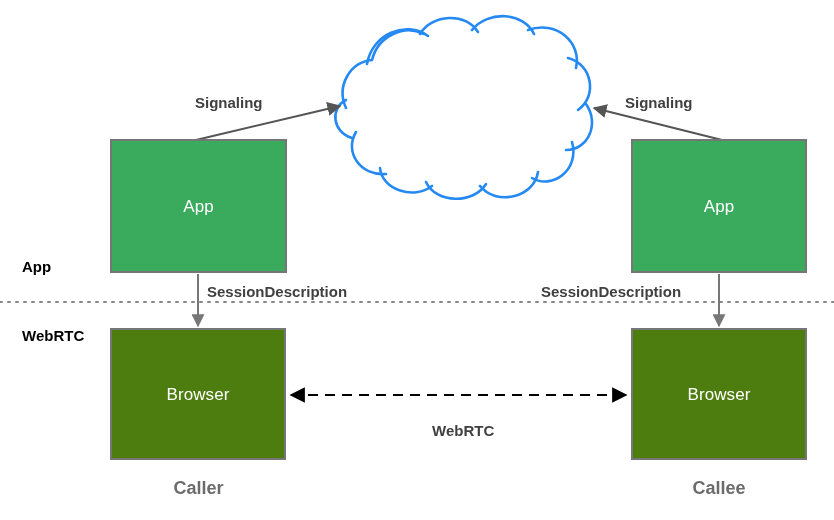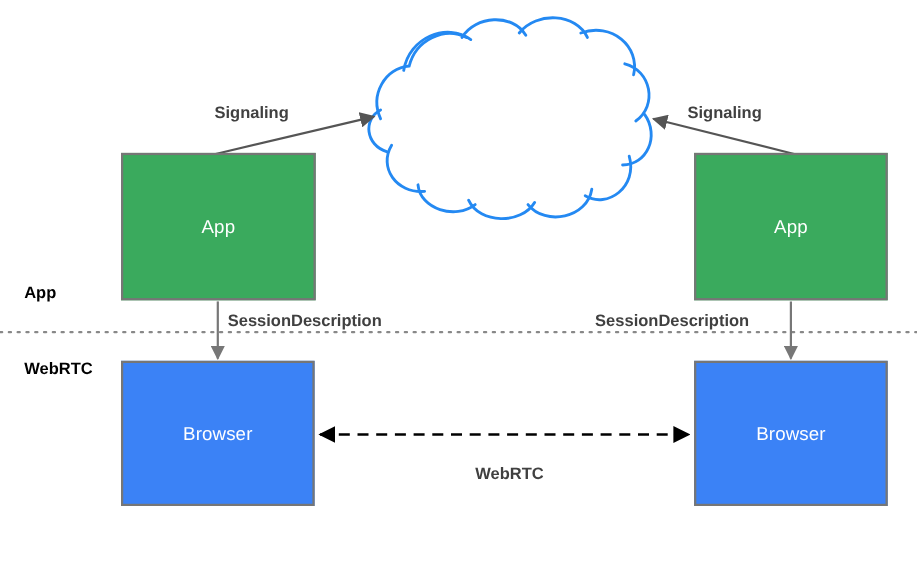--- a/index.html
+++ b/index.html
@@ -27,21 +27,21 @@
   }
   .node-box {
     position: absolute;
     box-sizing: border-box;
     border: 2px solid #767676;
     display: flex;
     align-items: center;
     justify-content: center;
   }
   .node-box.green { background: #3aaa5d; }
-  .node-box.blue  { background: #3b82f6; }
+  .node-box.blue  { background: #4d7c0f; }
   .node-label {
     color: #ffffff;
     font-size: 17px;
     font-family: "Liberation Sans", sans-serif;
     font-weight: normal;
     line-height: 1;
     letter-spacing: 0.1px;
   }
   .edge-label {
     position: absolute;
@@ -158,15 +158,17 @@
   <div class="edge-label" style="left:207px; top:284px;">SessionDescription</div>
 
   <div class="edge-label" style="left:541px; top:284px;">SessionDescription</div>
 
   <div class="edge-label" style="left:432px; top:423px;">WebRTC</div>
 
   <div class="layer-label" style="left:22px; top:259px;">App</div>
 
   <div class="layer-label" style="left:22px; top:328px;">WebRTC</div>
 
+  <div class="role-label" style="left:110px; top:479px; width:177px;">Caller</div>
 
+  <div class="role-label" style="left:631px; top:479px; width:176px;">Callee</div>
 
 </div>
 
 </body></html>

